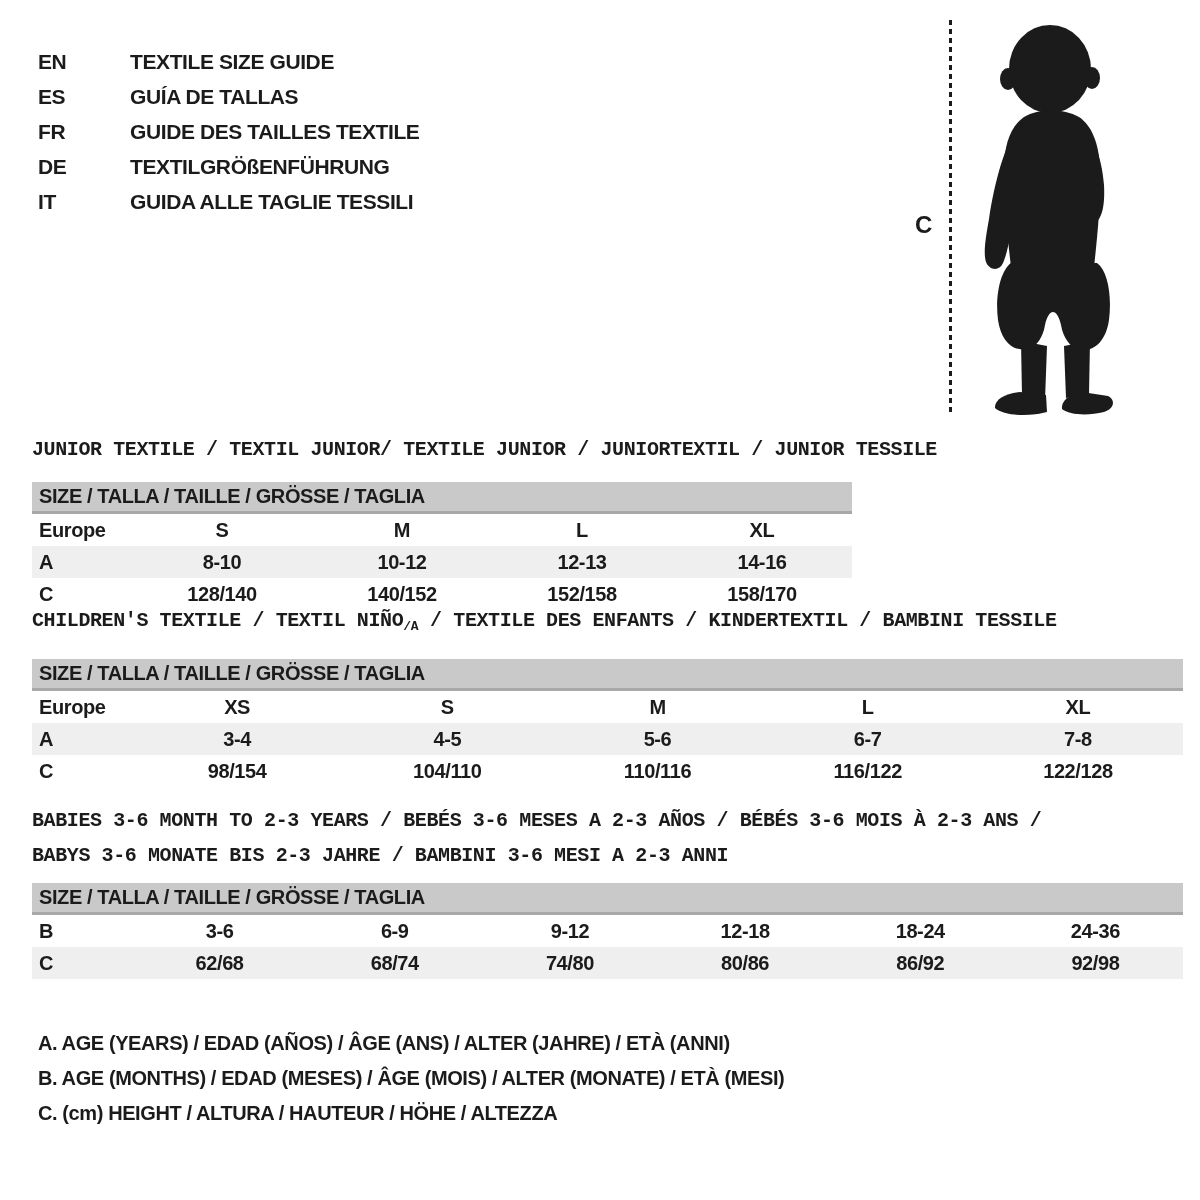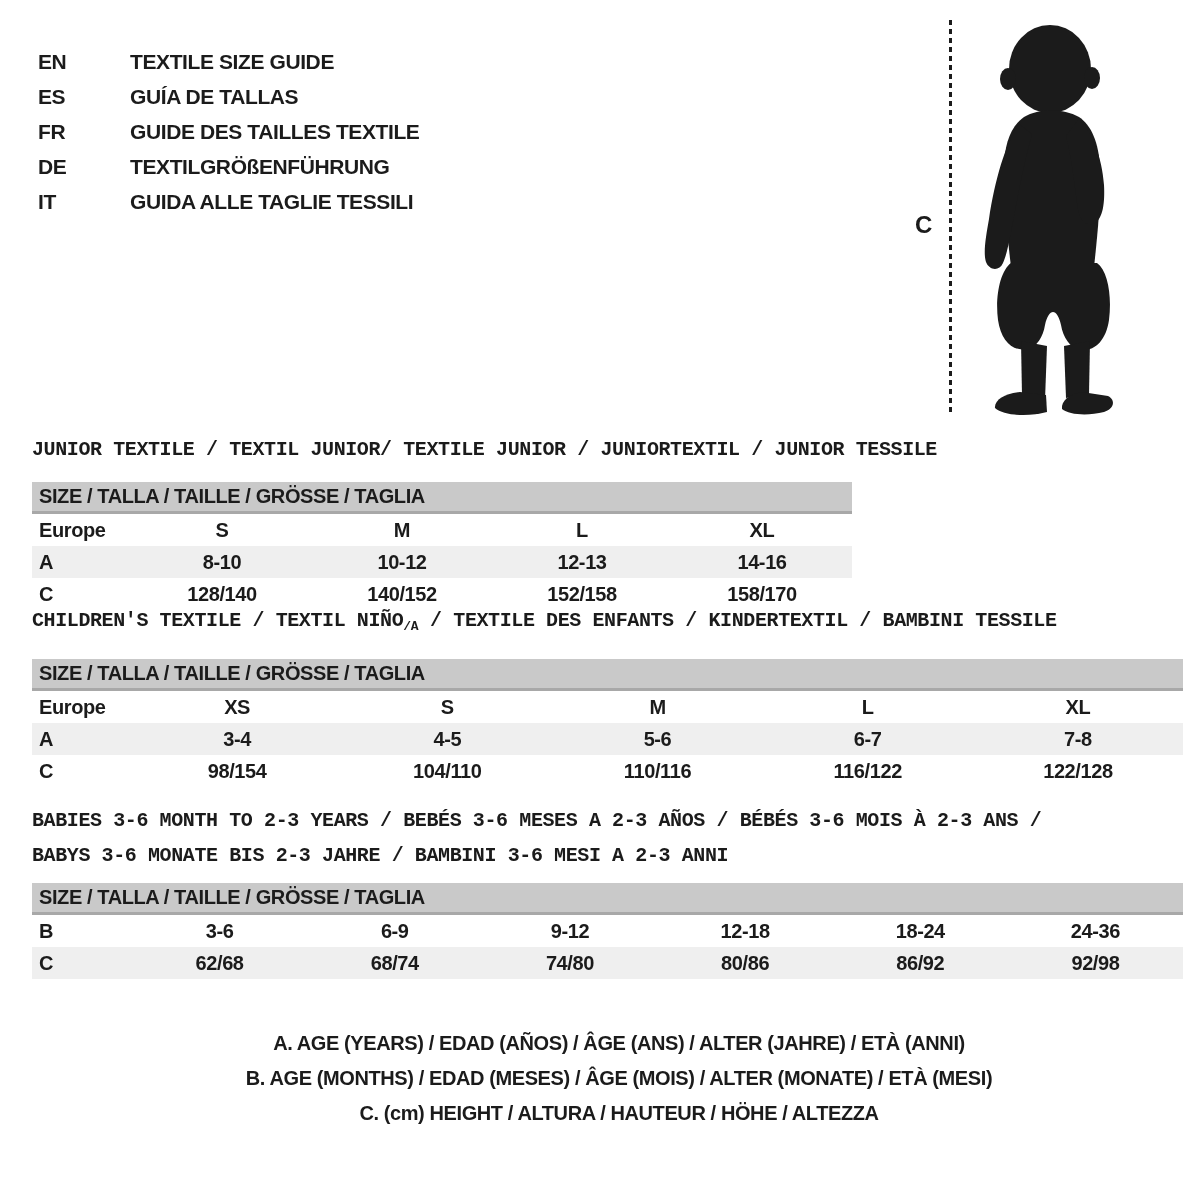--- a/index.html
+++ b/index.html
@@ -48,28 +48,28 @@
   .size-table{margin-top:21px;}
   .size-table.mt-small{margin-top:10px;}
   .w4{width:820px;}
   .w5,.w6{width:1151px;}
   .bar{
     background:var(--header-bar);
     border-bottom:3px solid var(--header-bar-border);
     height:32px;line-height:29px;
     padding-left:7px;font-size:20px;
   }
-  .trow{display:flex;height:32px;line-height:32px;font-size:20px;}
+  .trow{display:flex;height:32px;line-height:32px;font-size:20px;justify-content:center;}
   .trow.shaded{background:var(--row-shade);}
   .tlabel{width:100px;padding-left:7px;}
   .tcell{flex:1;text-align:center;}
 
   
   .footnotes{margin-top:47px;margin-left:6px;}
-  .fnote{font-size:20px;line-height:35px;text-align:center;}
+  .fnote{font-size:20px;line-height:35px;}
 </style>
 </head>
 <body>
 
 <div class="page">
 
   <div class="top">
     <div class="langs">
         <div class="lang-row">
           <span class="lang-code">EN</span>

